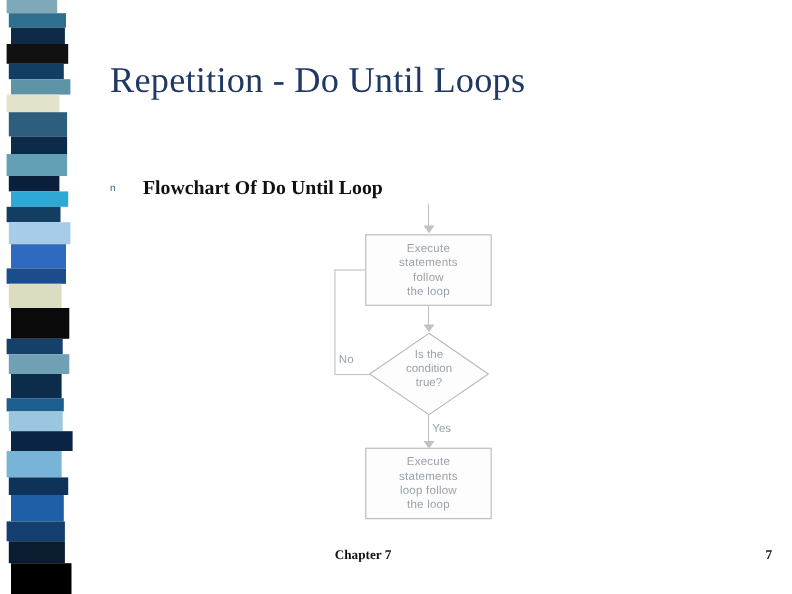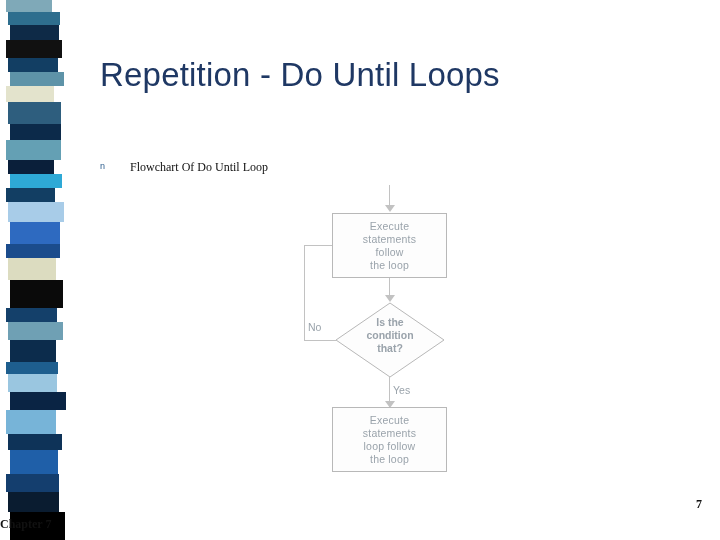--- a/index.html
+++ b/index.html
@@ -30,21 +30,21 @@
   }
 
   
   #slide-title {
     position: absolute;
     left: 100px;
     top: 56px;
     width: 590px;
     font-size: 33px;
     color: #1F3864;
-    font-family: Liberation Sans, sans-serif;
+    font-family: Liberation Serif, serif;
     letter-spacing: 0.2px;
     line-height: 1.15;
   }
 
   
   #bullet-row {
     position: absolute;
     left: 100px;
     top: 160px;
     display: flex;
@@ -55,22 +55,22 @@
     font-size: 9px;
     color: #2E5E8E;
     width: 30px;
     display: inline-block;
     text-align: left;
     line-height: 1;
     position: relative;
     top: -2px;
   }
   #bullet-text {
-    font-size: 12px;
-    font-weight: normal;
+    font-size: 18px;
+    font-weight: bold;
     color: #111111;
     font-family: "Liberation Serif", serif;
   }
 
   
   #flowchart {
     position: absolute;
     left: 290px;
     top: 185px;
     width: 200px;
@@ -86,21 +86,20 @@
     font-size: 10.5px;
     color: #9aa3ab;
     line-height: 13px;
     padding-top: 6px;
     letter-spacing: 0.2px;
   }
   .fc-diamond-wrap {
     position: absolute;
     width: 110px;
     height: 76px;
-    font-weight: bold;
   }
   .fc-diamond-shape {
     position: absolute;
     left: 0; top: 0;
     width: 100%; height: 100%;
   }
   .fc-diamond-label {
     position: absolute;
     left: 0;
     top: 14px;
@@ -128,26 +127,25 @@
     border-right: 5px solid transparent;
     border-top: 7px solid #c2c2c2;
   }
 
   
   #footer-chapter {
     position: absolute;
     left: 0;
     top: 497px;
     width: 660px;
-    text-align: left;
+    text-align: center;
     font-family: "Liberation Serif", serif;
     font-size: 12px;
     font-weight: bold;
     color: #111111;
-    margin-top: 20px;
   }
   #footer-page {
     position: absolute;
     right: 18px;
     top: 497px;
     font-family: "Liberation Serif", serif;
     font-size: 12px;
     font-weight: bold;
     color: #111111;
   }
@@ -210,21 +208,21 @@
   <div class="fc-line" style="left:99px; top:93px; width:1px; height:22px;"></div>
   <div class="fc-arrow" style="left:95px; top:110px;"></div>
 
   <div class="fc-diamond-wrap" style="left:45px; top:117px;">
     <svg class="fc-diamond-shape" viewBox="0 0 110 76" preserveAspectRatio="none">
       <polygon points="55,1 109,38 55,75 1,38" fill="#fdfdfd" stroke="#b8b8b8" stroke-width="1"></polygon>
     </svg>
     <div class="fc-diamond-label">
       <div>Is the</div>
       <div>condition</div>
-      <div>that?</div>
+      <div>true?</div>
     </div>
   </div>
 
   <div class="fc-line" style="left:14px; top:155px; width:32px; height:1px;"></div>
   <div class="fc-line" style="left:14px; top:60px; width:1px; height:95px;"></div>
   <div class="fc-line" style="left:14px; top:60px; width:28px; height:1px;"></div>
 
   <div class="fc-label" style="left:18px; top:136px;text-align:center;">No</div>
 
   <div class="fc-line" style="left:99px; top:192px; width:1px; height:30px;"></div>

